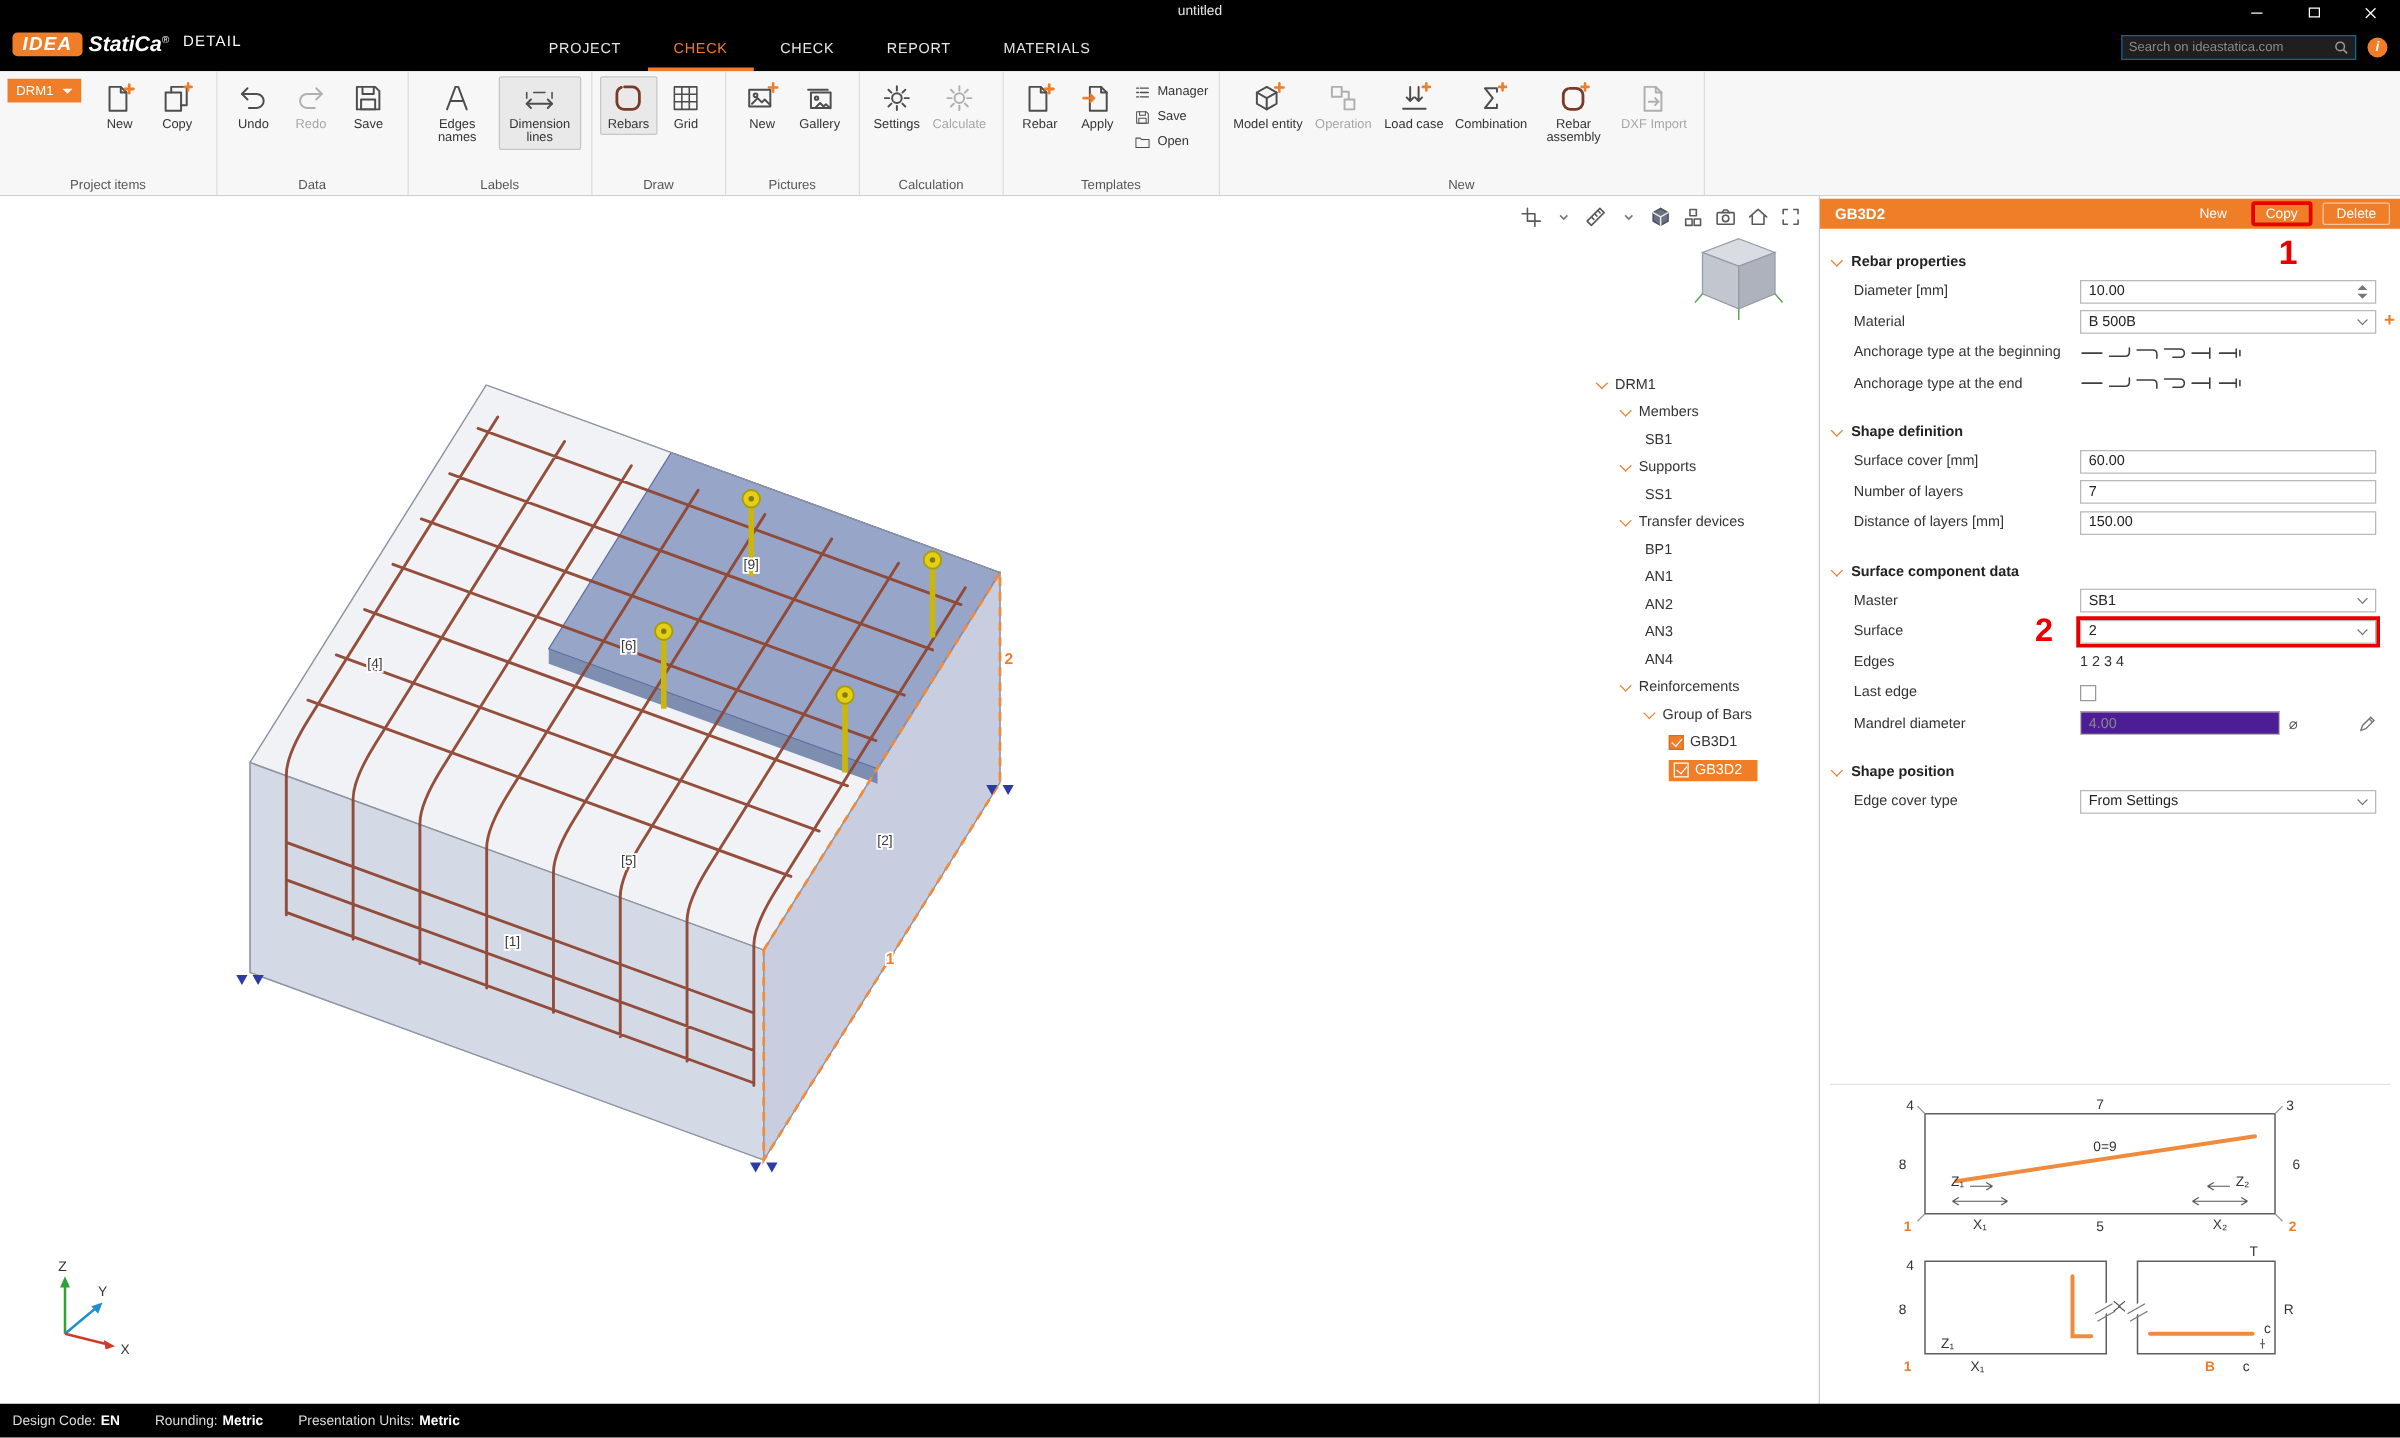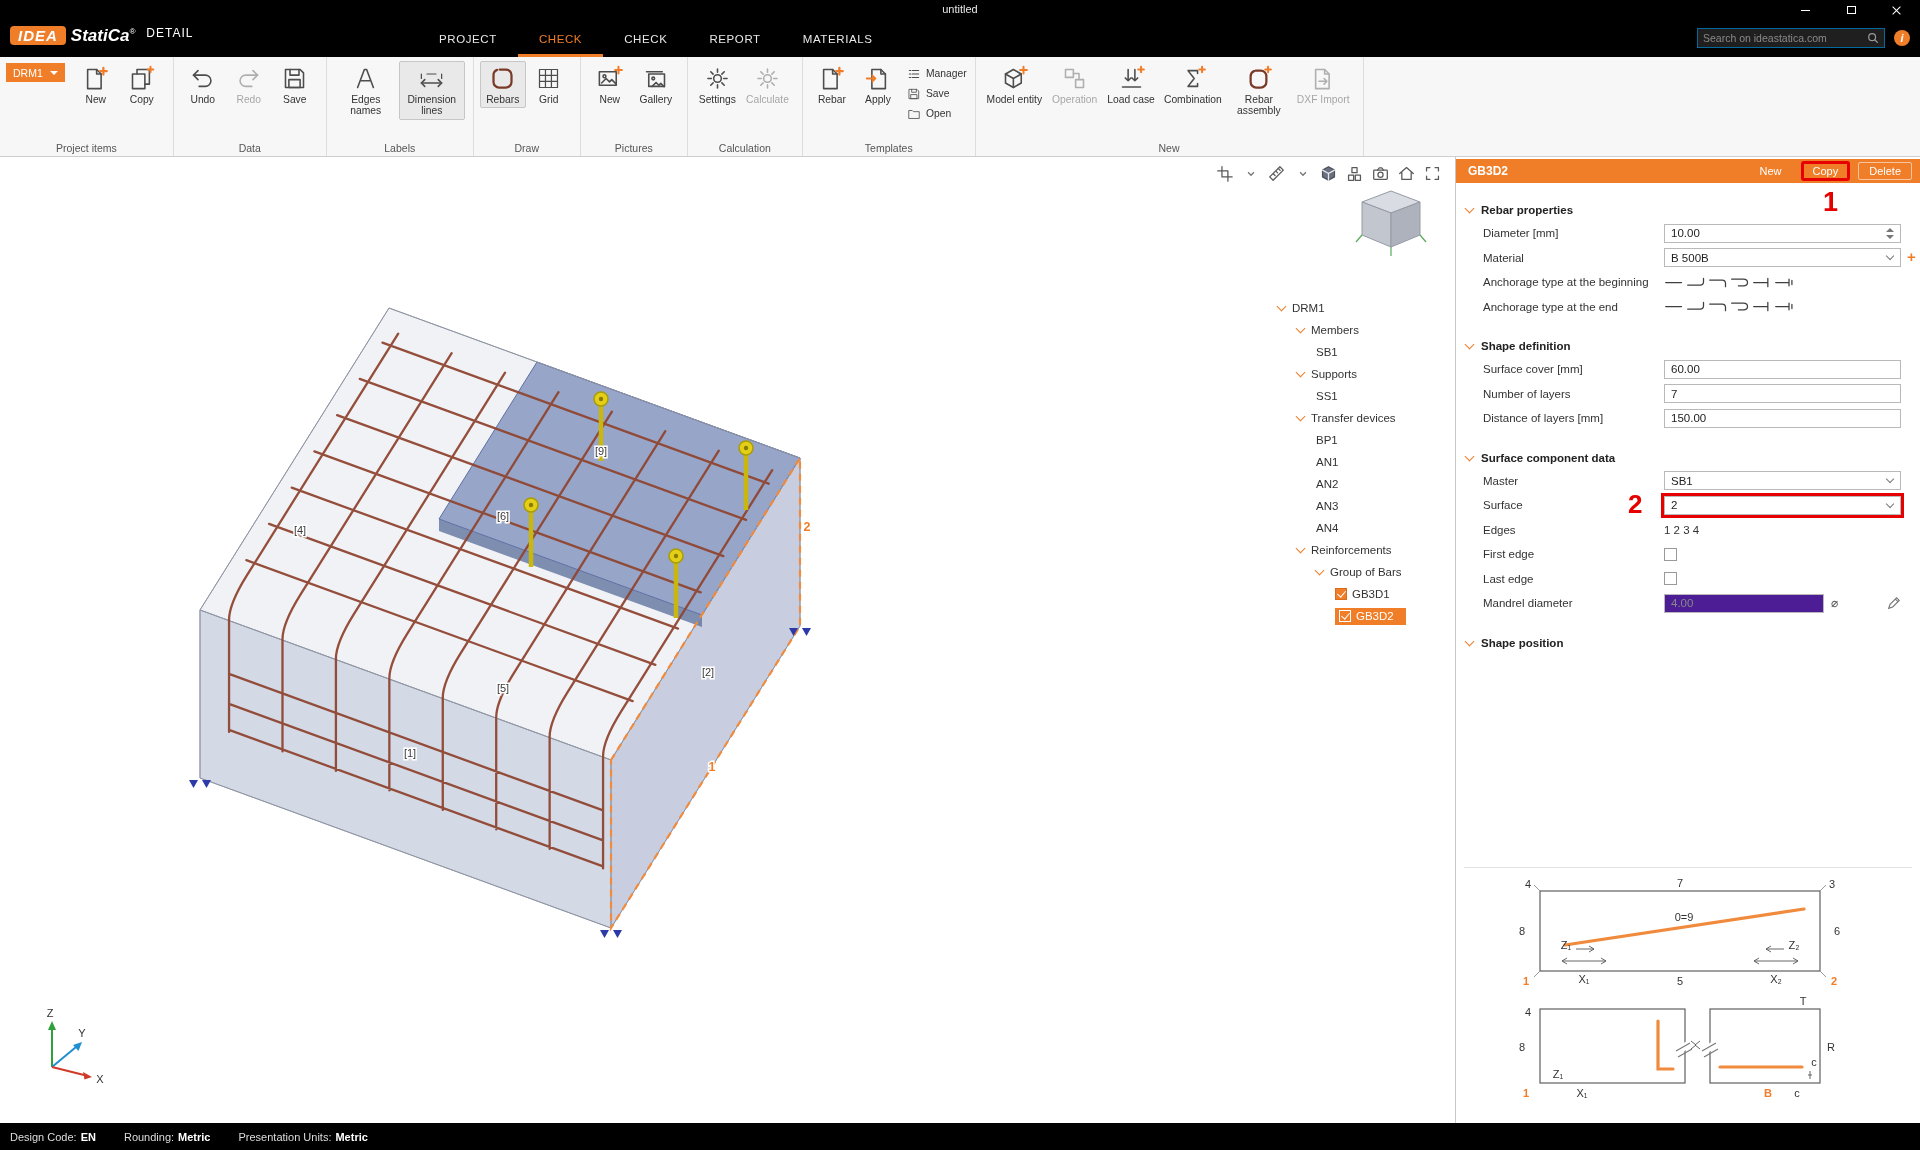--- a/index.html
+++ b/index.html
@@ -692,26 +692,20 @@
               <span class="annot2">2</span>
             </div>
           </div>
           <div class="prow">
             <div class="plabel">Edges</div>
             <div class="pctrl">
               <span class="ptext">1 2 3 4</span>
             </div>
           </div>
           <div class="prow">
-            <div class="plabel">First edge</div>
-            <div class="pctrl">
-              <span class="pcheck"></span>
-            </div>
-          </div>
-          <div class="prow">
             <div class="plabel">Last edge</div>
             <div class="pctrl">
               <span class="pcheck"></span>
             </div>
           </div>
           <div class="prow">
             <div class="plabel">Mandrel diameter</div>
             <div class="pctrl">
               <div class="inbox disabled">
                 <span class="val">4.00</span>
@@ -721,20 +715,29 @@
                   <path d="M2 14l1.5-4.5L11 2l3 3-7.5 7.5z"></path>
                   <path d="M9.5 3.5l3 3"></path>
                 </svg></span>
             </div>
           </div>
         </div>
         <div class="psec">
           <div class="psec-h">
             <span class="chev"></span>
             <span class="pst">Shape position</span>
+          </div>
+          <div class="prow">
+            <div class="plabel">Edge cover type</div>
+            <div class="pctrl">
+              <div class="inbox">
+                <span class="val">From Settings</span>
+                <span class="selchev"></span>
+              </div>
+            </div>
           </div>
         </div>
       </div>
     <div class="pdivider"></div>
 
     <svg class="diagram" viewBox="0 0 437 246">
       <rect x="70" y="16" width="280" height="80" class="drect"></rect>
       <path d="M70 16l-6-6M350 16l6-6M70 96l-6 6M350 96l6 6" class="dtick"></path>
       <line x1="95" y1="70" x2="334" y2="34" class="dorange"></line>
       <path d="M92 86h44M92 86l5-3M92 86l5 3M136 86l-5-3M136 86l-5 3" class="dthin"></path>

